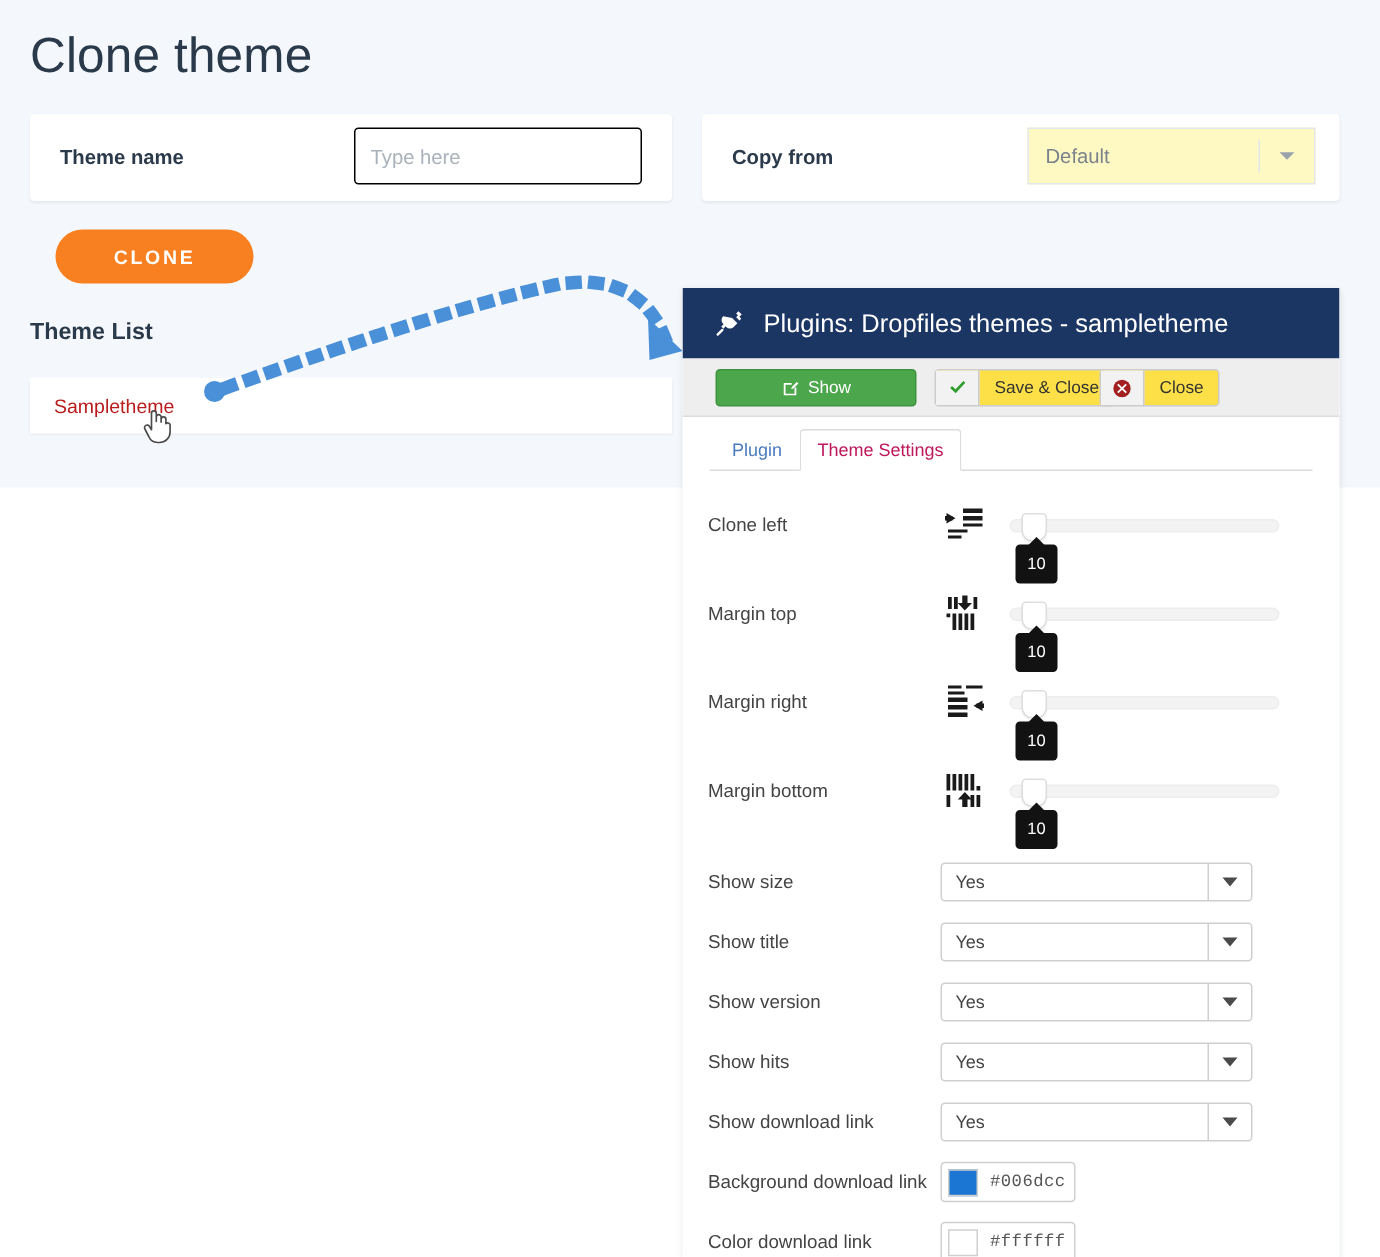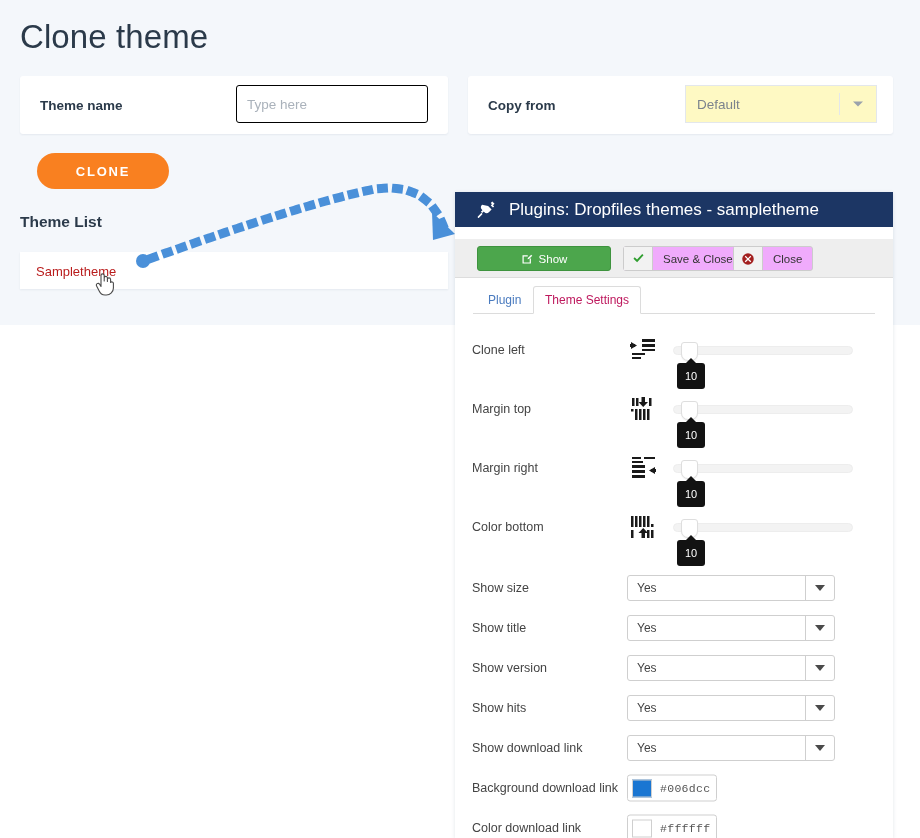--- a/index.html
+++ b/index.html
@@ -192,21 +192,21 @@
     height: 646px;
     background: #ffffff;
     box-shadow: 0 1px 4px rgba(20,40,70,.12);
     overflow: hidden;
   }
 
   #modal-titlebar {
     position: absolute;
     left: 0; top: 0;
     width: 438px;
-    height: 35px;
+    height: 47px;
     background: #1c3664;
     display: flex;
     align-items: center;
   }
   #modal-plug-icon {
     margin-left: 20px;
     width: 22px; height: 22px;
     display: block;
   }
   #modal-title-text {
@@ -241,21 +241,21 @@
   #btn-save {
     left: 22px;
     width: 134px;
     background: #4ca64c;
     border: 1px solid #3e933e;
     color: #ffffff;
     justify-content: center;
   }
   #btn-save .tb-ico { margin-right: 6px; display: inline-flex; }
   .tb-split {
-    background: #f0abfc;
+    background: #fde047;
     border: 1px solid #cccccc;
     color: #333333;
     padding: 0;
   }
   .tb-split .tb-ico {
     width: 28px;
     height: 23px;
     background: #f2f2f2;
     border-right: 1px solid #cccccc;
     display: flex;
@@ -614,21 +614,21 @@
         </g>
       </svg>
       <div class="slider-wrap">
         <div class="slider-track"></div>
         <div class="slider-handle"></div>
         <div class="slider-tooltip">10</div>
       </div>
     </div>
 
     <div class="setting-row" style="top:193px;">
-      <span class="setting-label">Color bottom</span>
+      <span class="setting-label">Margin bottom</span>
       <svg class="margin-icon" width="26" height="26" viewBox="0 0 26 26">
         <g fill="#1a1a1a">
           <rect x="1" y="2" width="2.5" height="11"></rect>
           <rect x="5" y="2" width="2.5" height="11"></rect>
           <rect x="9" y="2" width="2.5" height="11"></rect>
           <rect x="13" y="2" width="2.5" height="11"></rect>
           <rect x="17" y="2" width="2.5" height="11"></rect>
           <rect x="21" y="10" width="2.5" height="3"></rect>
           <rect x="1" y="16" width="2.5" height="8"></rect>
           <rect x="17" y="16" width="2.5" height="8"></rect>

